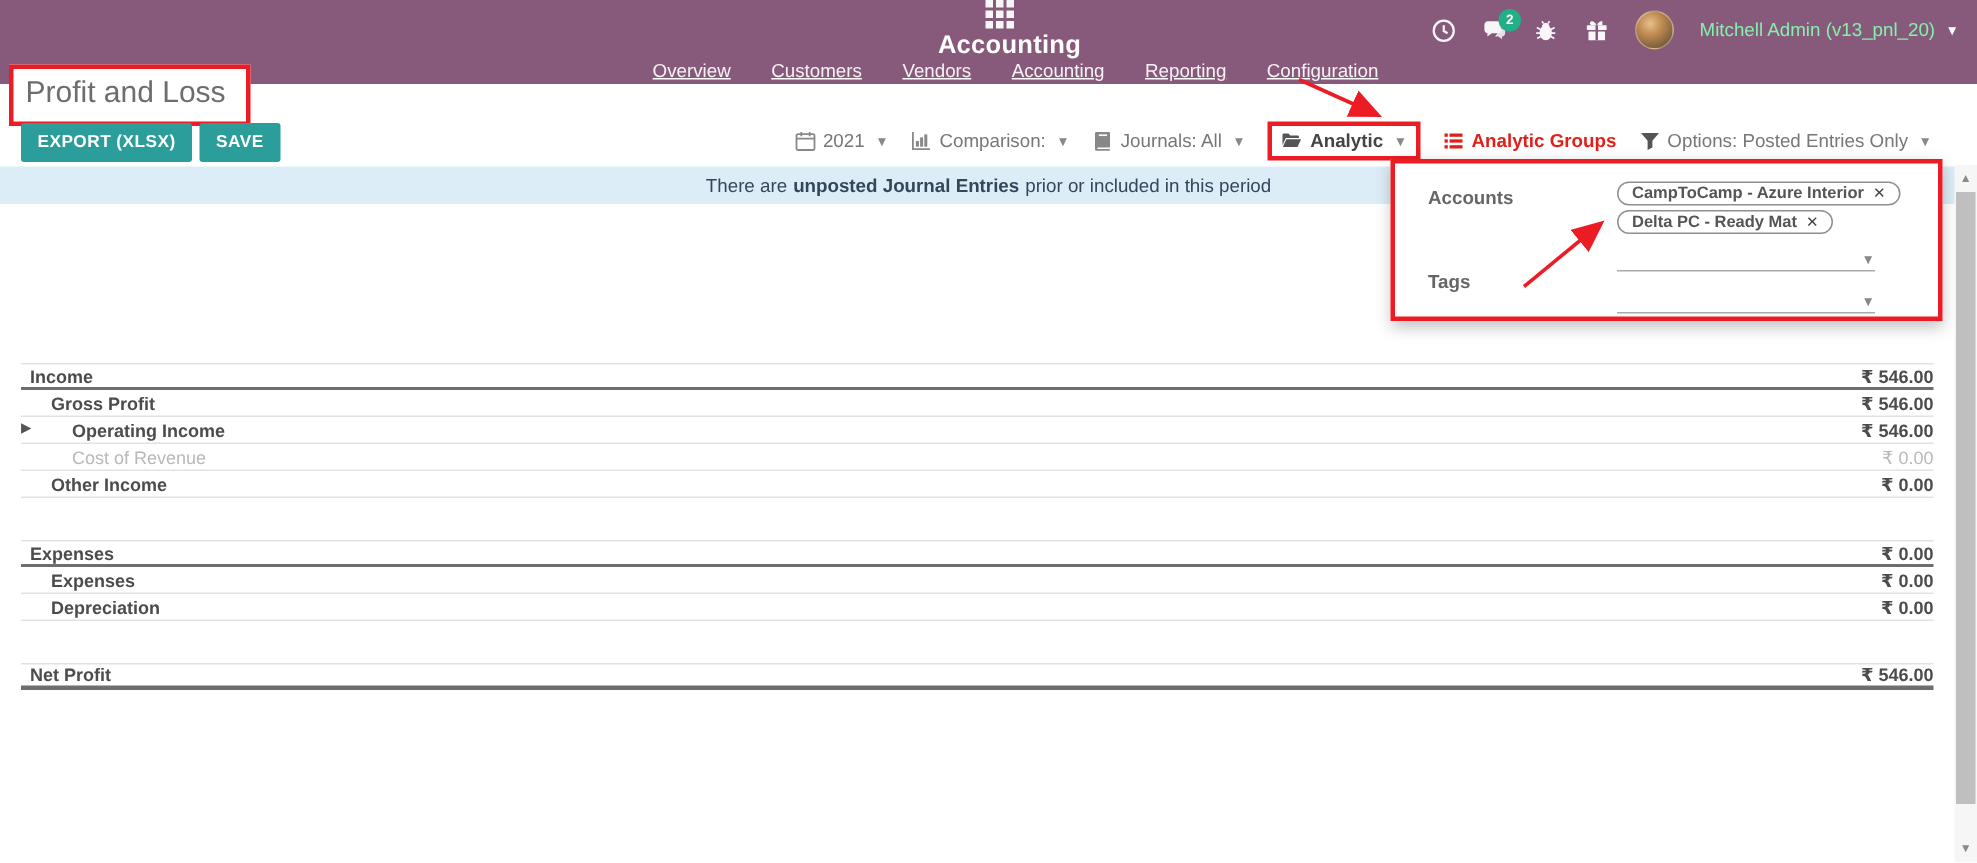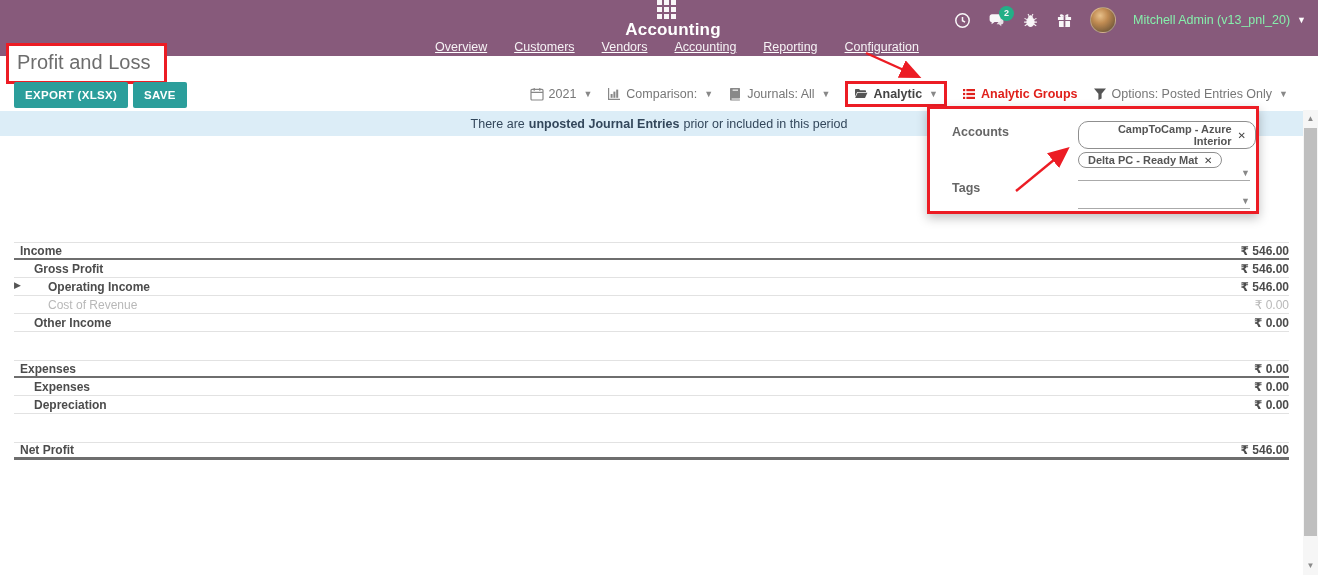--- a/index.html
+++ b/index.html
@@ -73,23 +73,23 @@
   
   .alert {
     position:absolute; left:0; top:111px; width:1318px; height:25px;
     background:var(--alertbg,#dcedf7); color:var(--alerttx,#33475b);
     display:flex; align-items:center; justify-content:center; font-size:12.5px;
   }
   .alert b { margin:0 4px; }
 
   
   .analytic-panel {
-    position:absolute; left:927px; top:106px; width:332px; height:108px;
+    position:absolute; left:927px; top:106px; width:368px; height:108px;
     background:#fff; border:3px solid var(--annot,#ec1c24);
-    box-shadow:0 4px 10px rgba(0,0,0,.25); z-index:5; padding:12px 20px;text-align:right;
+    box-shadow:0 4px 10px rgba(0,0,0,.25); z-index:5; padding:12px 20px;
   }
   .ap-label { position:absolute; font-size:12.5px; font-weight:bold; color:#666; }
   .ap-accounts { left:22px; top:16px; }
   .ap-tags { left:22px; top:72px; }
   .pill-col { position:absolute; left:148px; top:12px; display:flex; flex-direction:column; gap:3px; align-items:flex-start; }
   .pill {
     border:1px solid #8f8f8f; border-radius:10px; padding:1px 9px;
     font-size:11px; font-weight:bold; color:#555; display:flex; align-items:center; gap:6px;
     cursor:default; background:#fff;
   }

